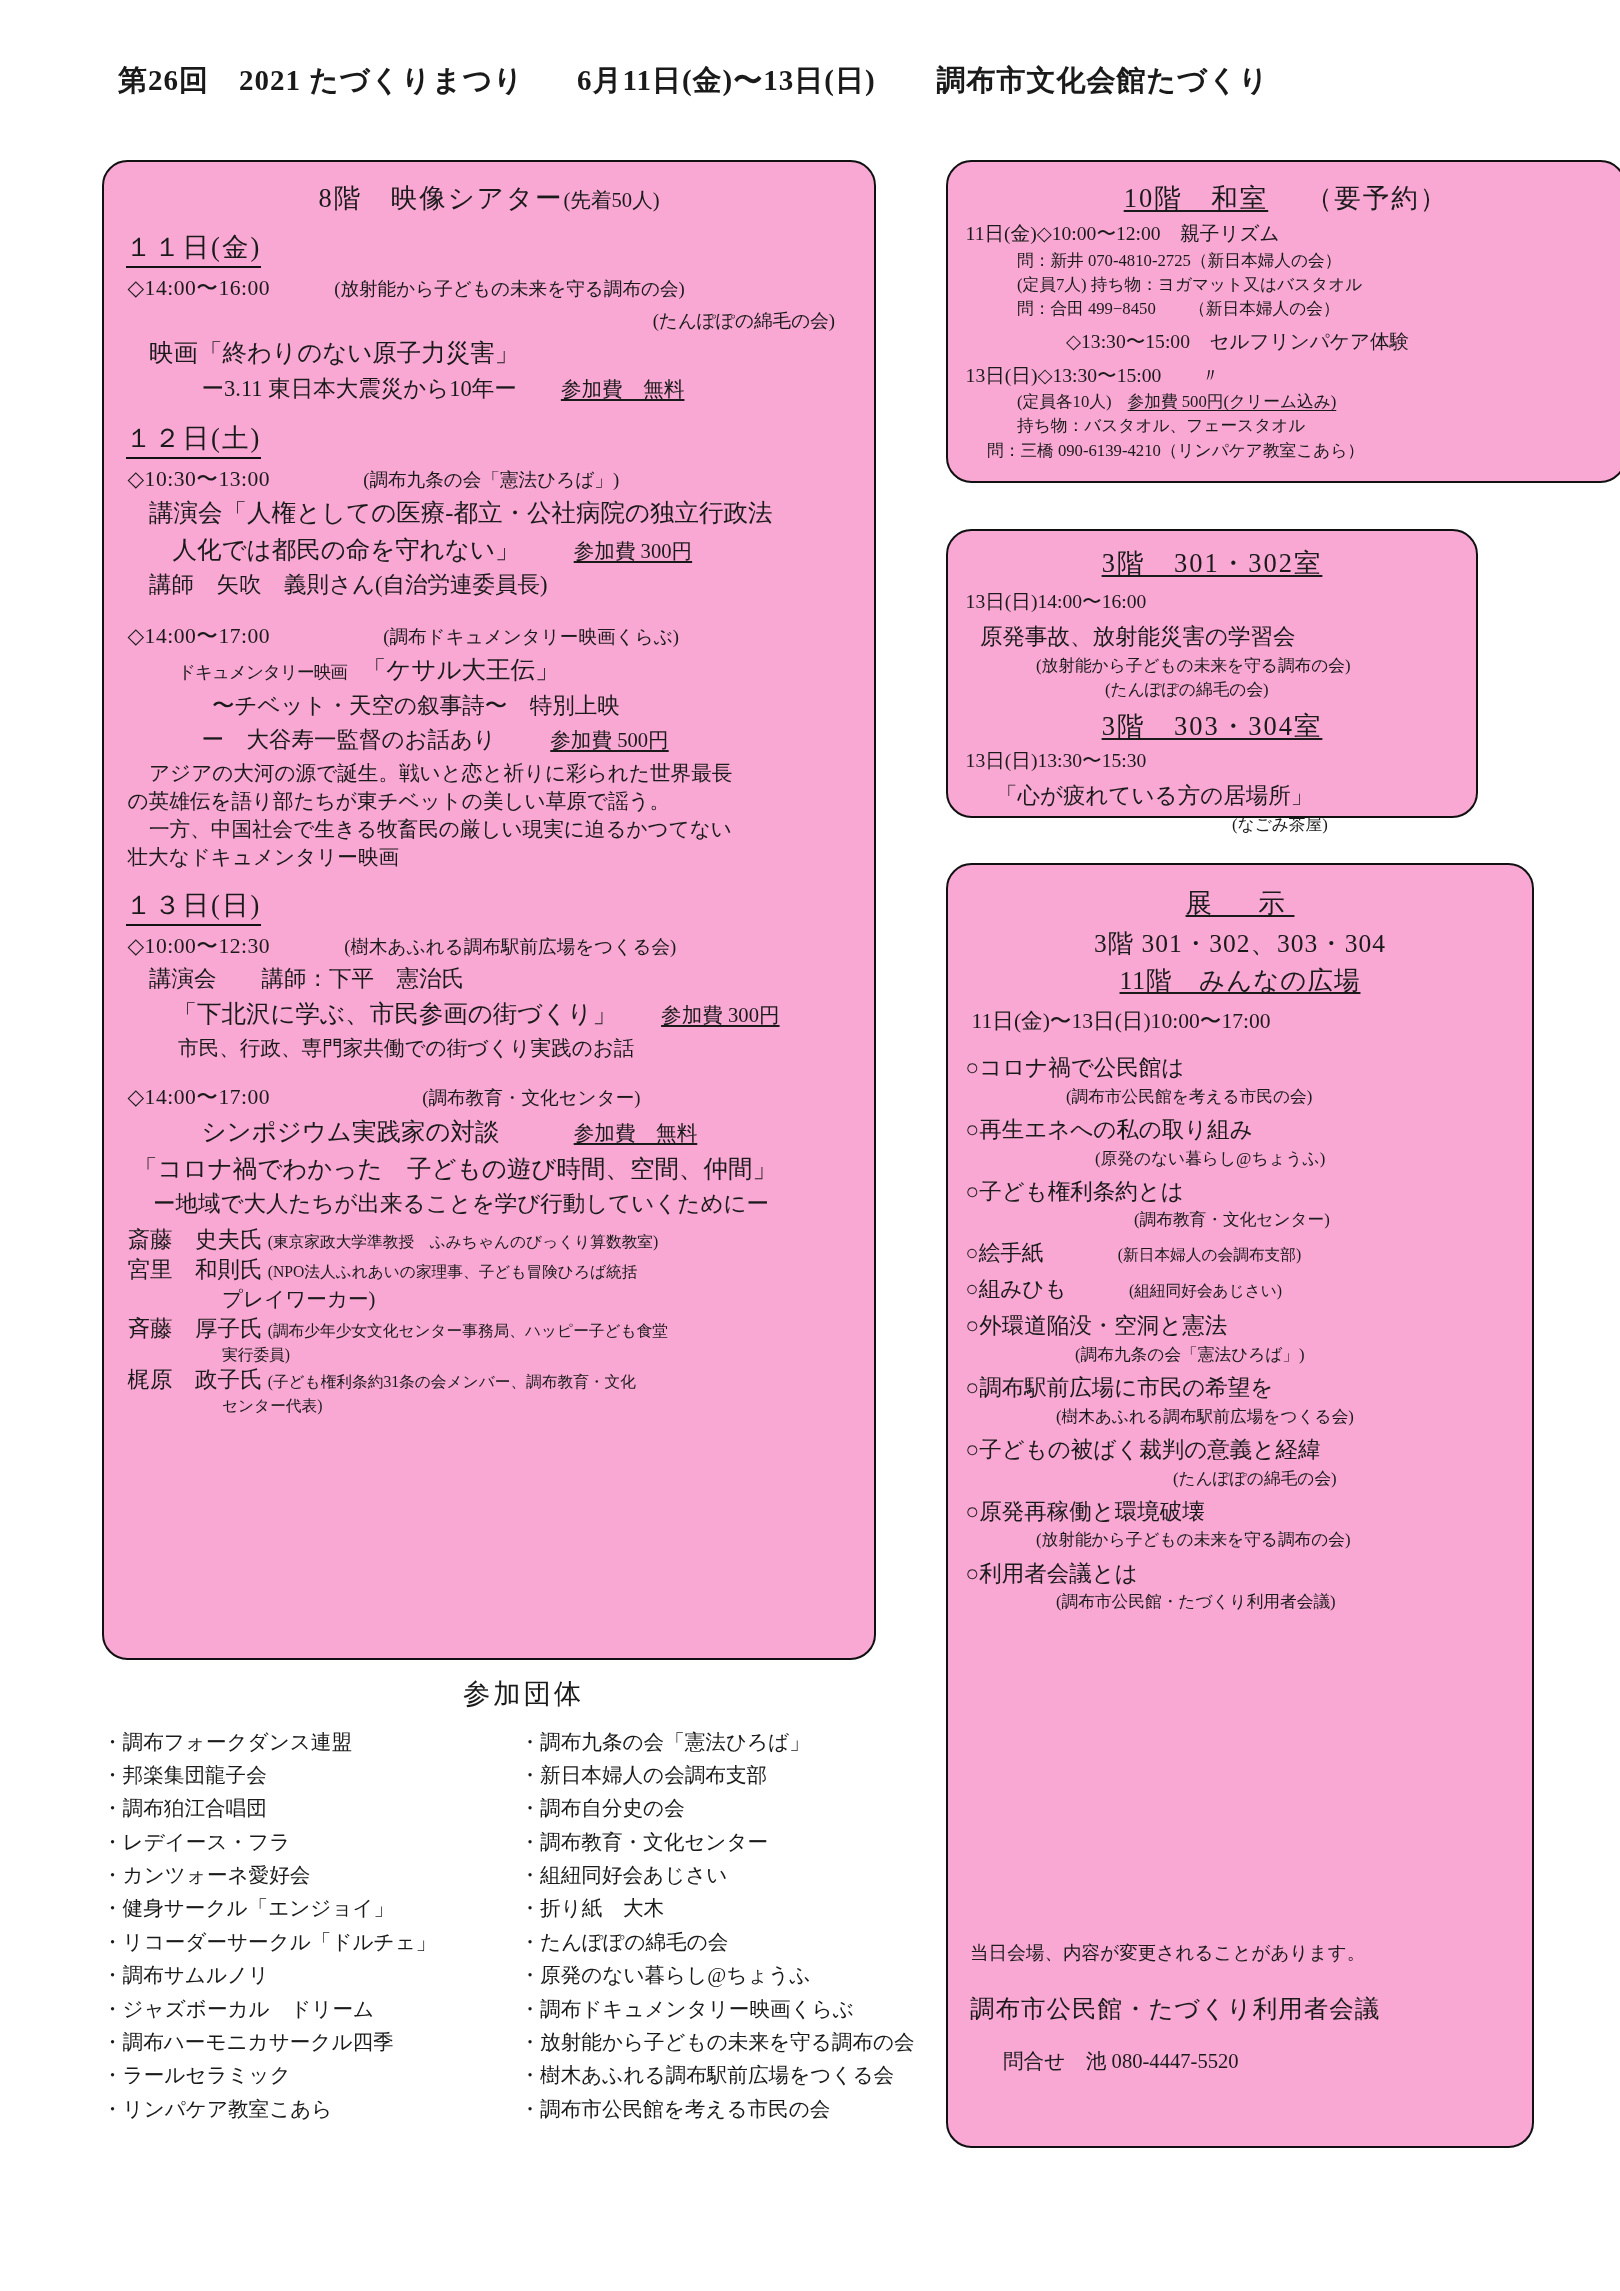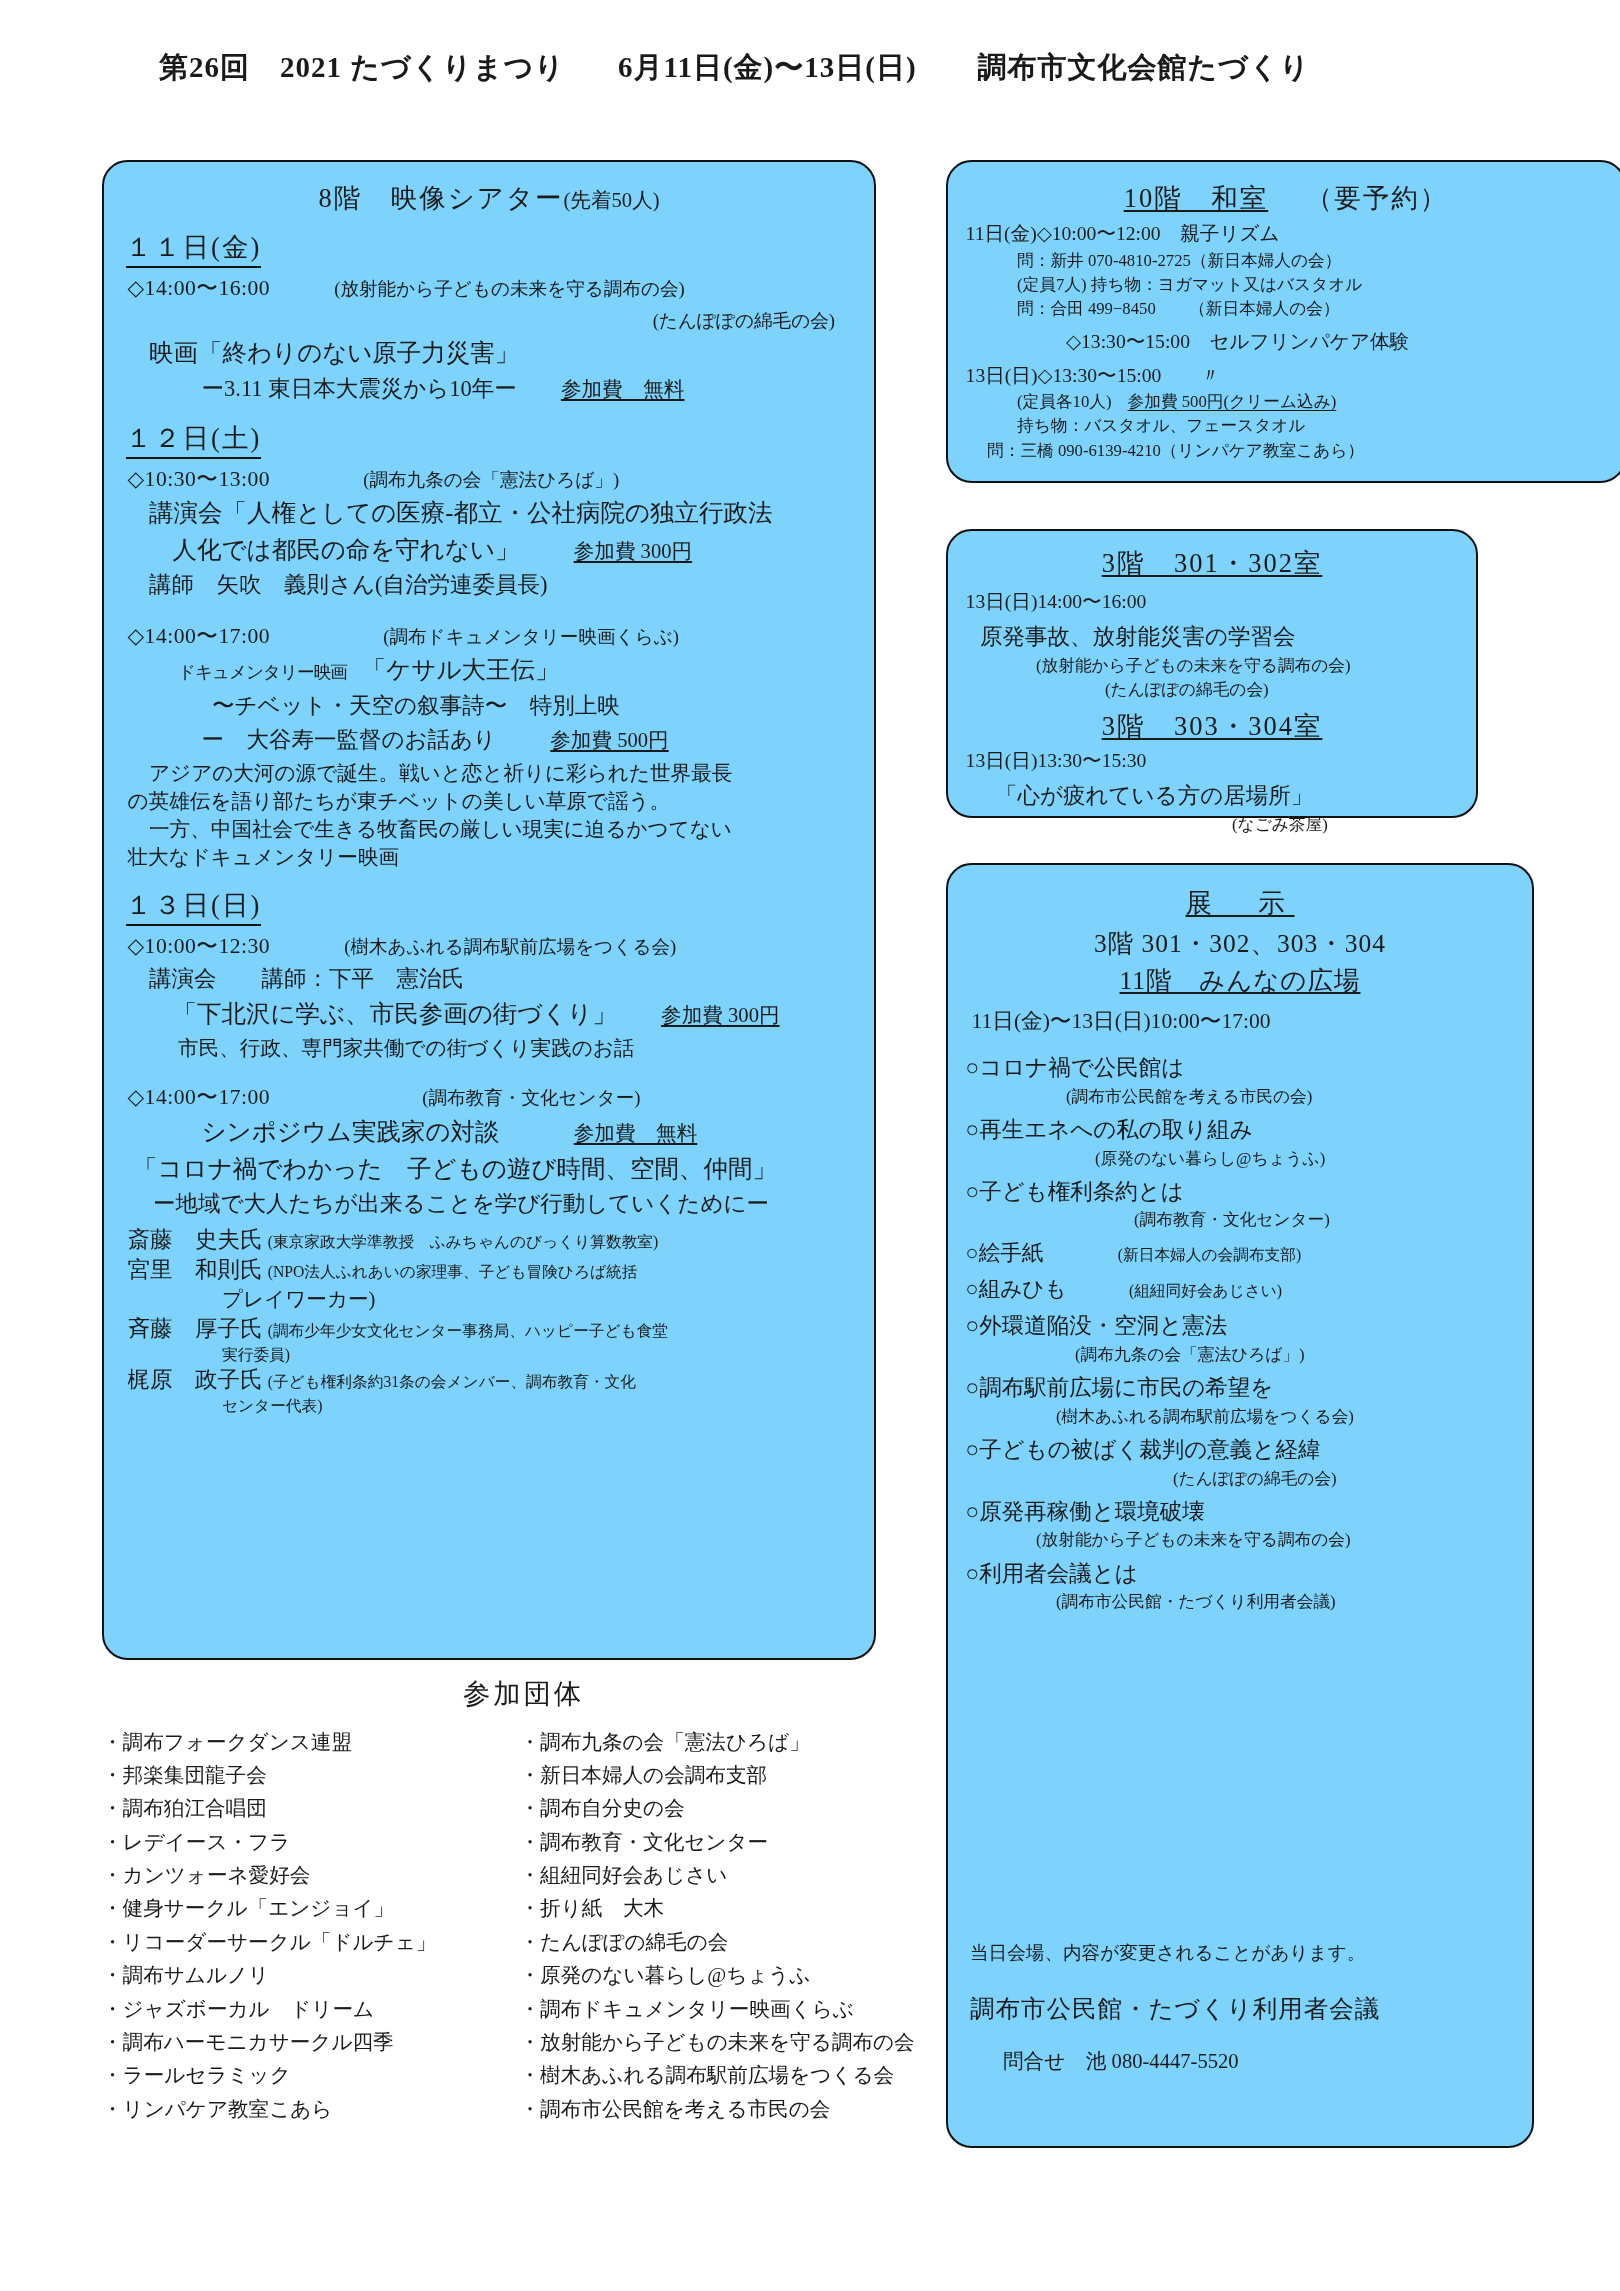--- a/index.html
+++ b/index.html
@@ -16,41 +16,40 @@
     overflow: hidden;
   }
   .page {
     position: absolute;
     inset: 0;
   }
 
   
   .header {
     position: absolute;
-    top: 48px;
+    top: 61px;
     left: 118px;
     right: 88px;
     display: flex;
     align-items: baseline;
     font-size: 29px;
     letter-spacing: 1px;
     white-space: nowrap;
-    margin-left: 41px;
   }
   .header .h-title { font-weight: 600; }
   .header .h-dates { margin-left: 53px; font-weight: 600; }
   .header .h-place { margin-left: 61px; font-weight: 600; }
 
   
   .box {
     position: absolute;
     border: 2px solid #111;
     border-radius: 25.5px;
     box-sizing: border-box;
-    background: #7dd3fc;
+    background: #f9a8d4;
   }
 
   
   #box-theater { left: 102px; top: 160px; width: 774px; height: 1500px; }
 
   .sec-title {
     text-align: center;
     font-size: 26.5px;
     letter-spacing: 2px;
     margin-top: 17.6px;

